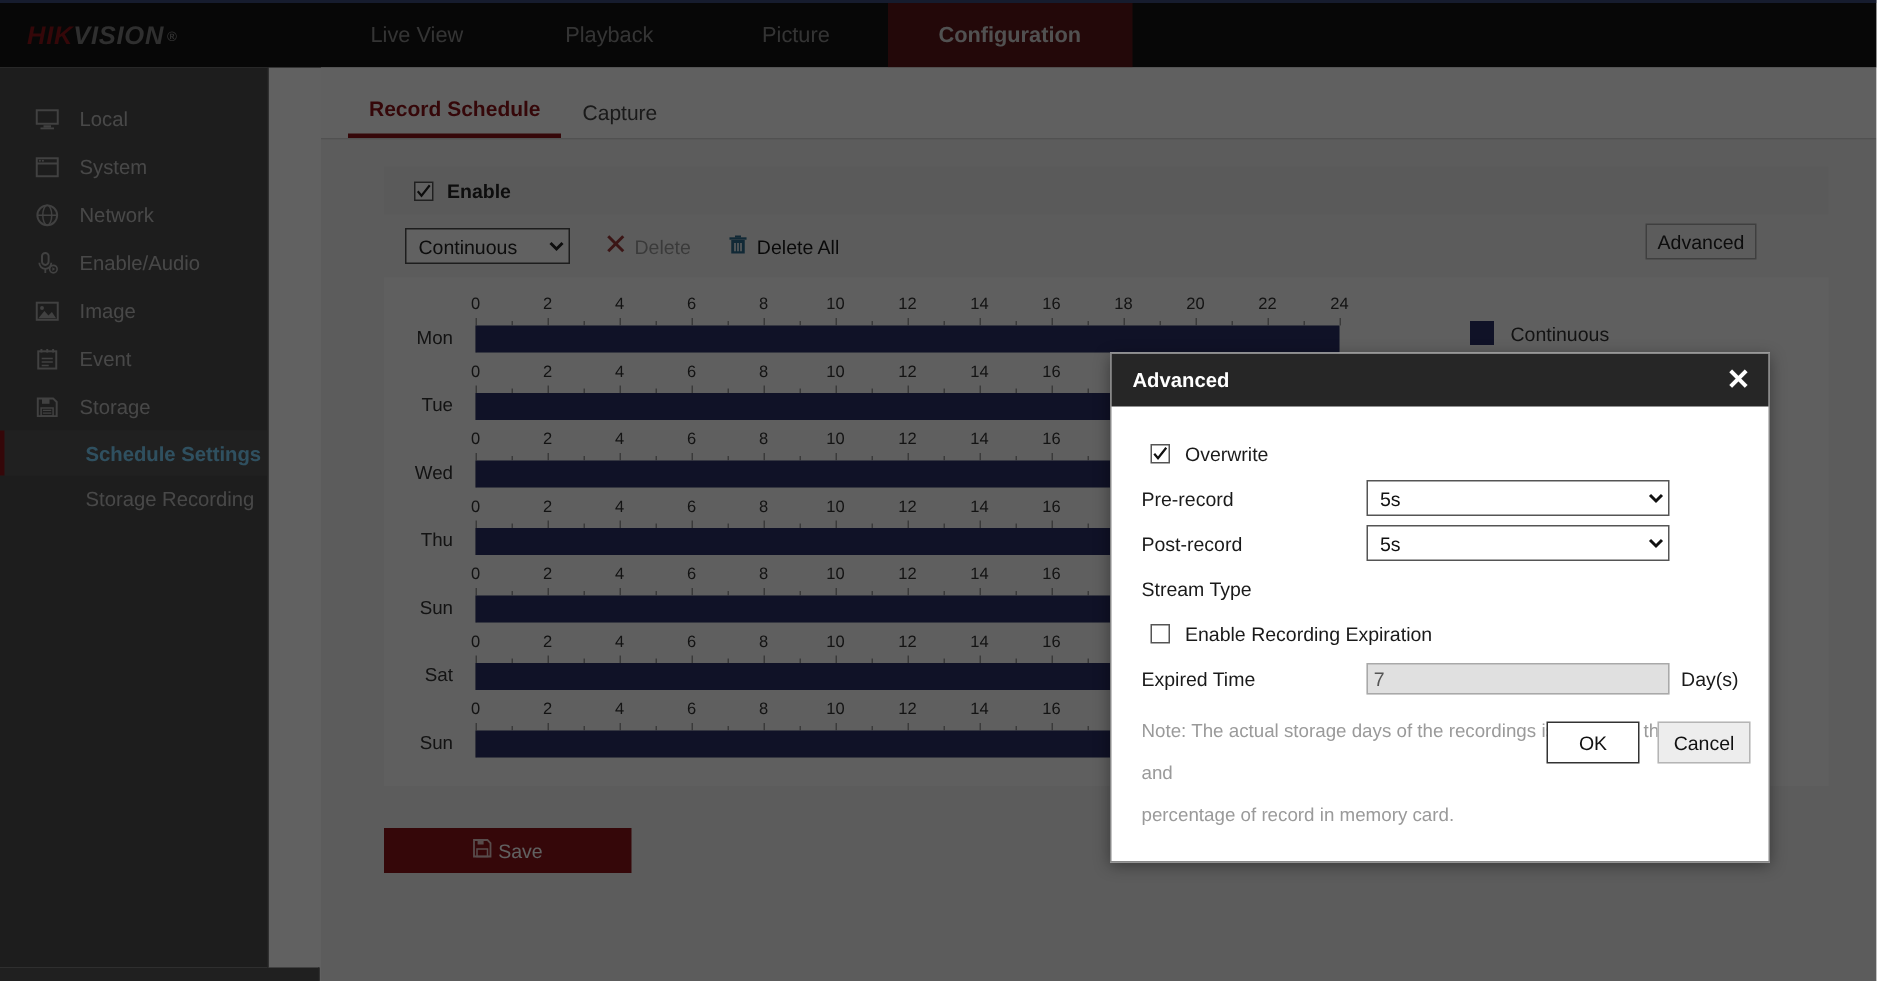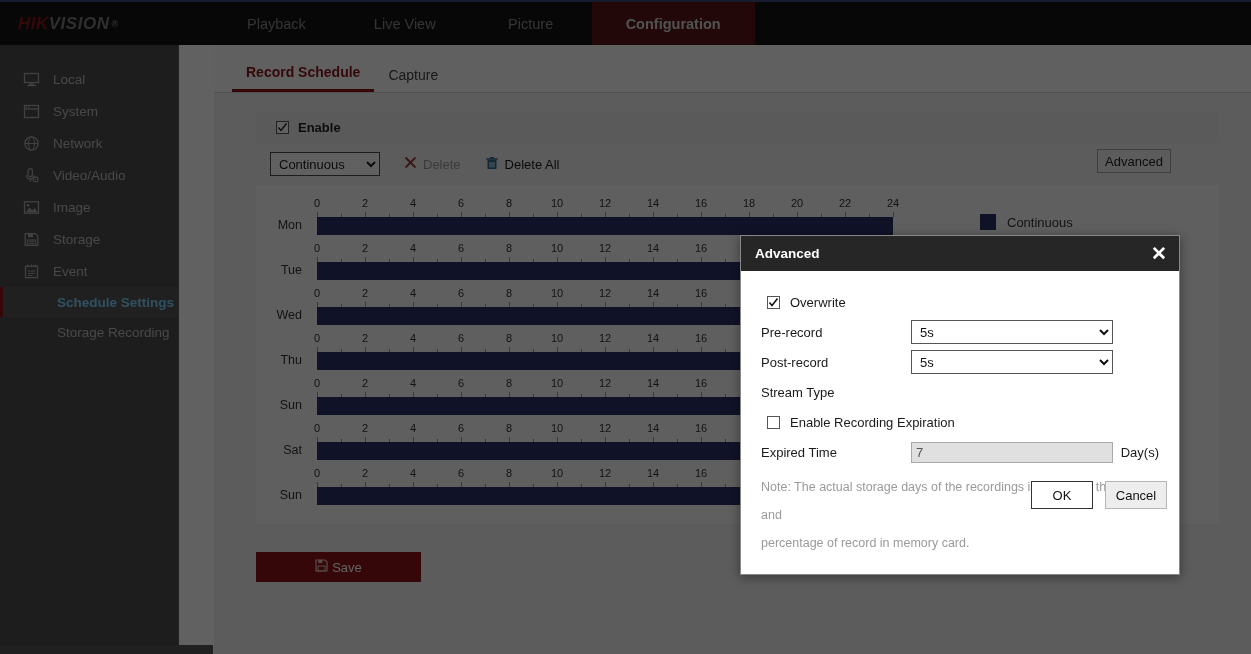--- a/index.html
+++ b/index.html
@@ -177,22 +177,22 @@
 
 <div id="root">
 
   <div class="topnav">
     <div class="logo">
       <span class="hik">HIK</span>
         <span class="vision">VISION</span>
         <span class="reg">®</span>
     </div>
     <div class="navitems">
+      <div class="navitem">Live View</div>
       <div class="navitem">Playback</div>
-      <div class="navitem">Live View</div>
       <div class="navitem">Picture</div>
       <div class="navitem active">Configuration</div>
     </div>
   </div>
 
   <div class="sidebar">
     <div style="height:18px"></div>
 
     <div class="side-item">
       <span class="side-icon">
@@ -231,60 +231,60 @@
     <div class="side-item">
       <span class="side-icon">
         <svg width="17" height="17" viewBox="0 0 17 17">
             <rect x="5" y="1.6" width="4.4" height="8" rx="2.2" fill="none" stroke="#c9c9c9" stroke-width="1.3"></rect>
             <path d="M3.2 8.2 a4 4 0 0 0 8 0" fill="none" stroke="#c9c9c9" stroke-width="1.2"></path>
             <line x1="7.2" y1="12.2" x2="7.2" y2="15" stroke="#c9c9c9" stroke-width="1.2"></line>
             <circle cx="12.6" cy="12.4" r="2.5" fill="none" stroke="#c9c9c9" stroke-width="1.1"></circle>
             <polygon points="11.9,11.2 13.8,12.4 11.9,13.6" fill="#c9c9c9"></polygon>
           </svg>
       </span>
-      <span>Video/Audio</span>
+      <span>Enable/Audio</span>
     </div>
 
     <div class="side-item">
       <span class="side-icon">
         <svg width="17" height="17" viewBox="0 0 17 17">
             <rect x="1.5" y="2.8" width="14" height="11.4" fill="none" stroke="#c9c9c9" stroke-width="1.3"></rect>
             <circle cx="5" cy="6.3" r="1.3" fill="#c9c9c9"></circle>
             <polygon points="2.6,13.2 6.6,8.4 9.3,11.4 11.6,9 14.4,13.2" fill="#c9c9c9"></polygon>
           </svg>
       </span>
       <span>Image</span>
-    </div>
-
-    <div class="side-item">
-      <span class="side-icon">
-        <svg width="17" height="17" viewBox="0 0 17 17">
-            <path d="M2.2 2.6 h10.2 l2.4 2.4 v9.4 h-12.6 z" fill="none" stroke="#c9c9c9" stroke-width="1.3"></path>
-            <rect x="5" y="2.6" width="5" height="3.6" fill="#c9c9c9"></rect>
-            <rect x="4.4" y="9" width="8" height="5.4" fill="none" stroke="#c9c9c9" stroke-width="1"></rect>
-            <line x1="5.6" y1="10.6" x2="11.2" y2="10.6" stroke="#c9c9c9" stroke-width=".9"></line>
-            <line x1="5.6" y1="12.4" x2="11.2" y2="12.4" stroke="#c9c9c9" stroke-width=".9"></line>
-          </svg>
-      </span>
-      <span>Storage</span>
     </div>
 
     <div class="side-item">
       <span class="side-icon">
         <svg width="17" height="17" viewBox="0 0 17 17">
             <rect x="2.5" y="3.2" width="12" height="11.5" fill="none" stroke="#c9c9c9" stroke-width="1.3"></rect>
             <line x1="4.6" y1="1.6" x2="4.6" y2="4" stroke="#c9c9c9" stroke-width="1.3"></line>
             <line x1="8.5" y1="1.6" x2="8.5" y2="4" stroke="#c9c9c9" stroke-width="1.3"></line>
             <line x1="12.4" y1="1.6" x2="12.4" y2="4" stroke="#c9c9c9" stroke-width="1.3"></line>
             <line x1="4.8" y1="8" x2="12.2" y2="8" stroke="#c9c9c9" stroke-width="1"></line>
             <line x1="4.8" y1="10.4" x2="12.2" y2="10.4" stroke="#c9c9c9" stroke-width="1"></line>
             <line x1="4.8" y1="12.6" x2="9.5" y2="12.6" stroke="#c9c9c9" stroke-width="1"></line>
           </svg>
       </span>
       <span>Event</span>
+    </div>
+
+    <div class="side-item">
+      <span class="side-icon">
+        <svg width="17" height="17" viewBox="0 0 17 17">
+            <path d="M2.2 2.6 h10.2 l2.4 2.4 v9.4 h-12.6 z" fill="none" stroke="#c9c9c9" stroke-width="1.3"></path>
+            <rect x="5" y="2.6" width="5" height="3.6" fill="#c9c9c9"></rect>
+            <rect x="4.4" y="9" width="8" height="5.4" fill="none" stroke="#c9c9c9" stroke-width="1"></rect>
+            <line x1="5.6" y1="10.6" x2="11.2" y2="10.6" stroke="#c9c9c9" stroke-width=".9"></line>
+            <line x1="5.6" y1="12.4" x2="11.2" y2="12.4" stroke="#c9c9c9" stroke-width=".9"></line>
+          </svg>
+      </span>
+      <span>Storage</span>
     </div>
 
     <div class="side-sub active">Schedule Settings</div>
     <div class="side-sub">Storage Recording</div>
   </div>
   <div class="sidebar-bottom"></div>
 
   <div class="main">
 
     <div class="tabbar">

